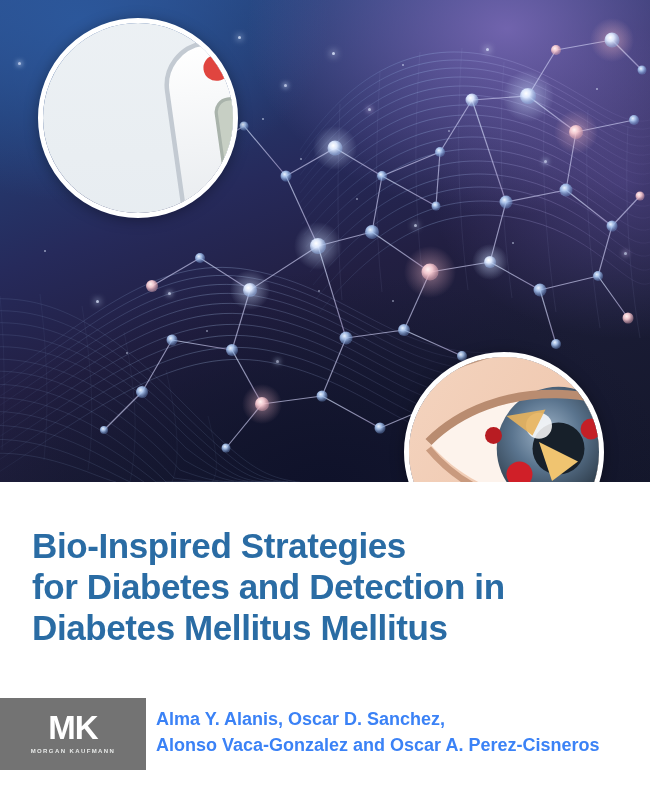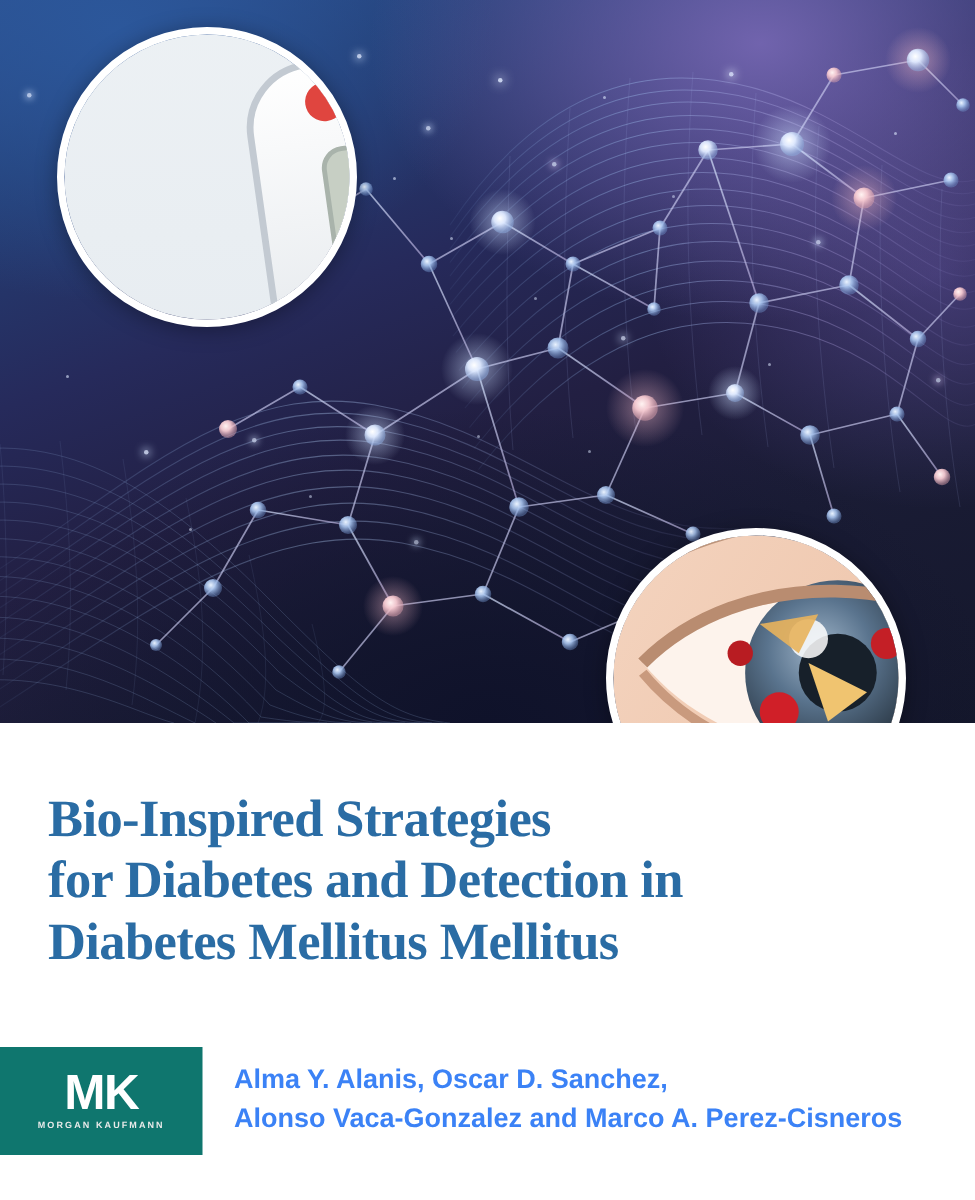--- a/index.html
+++ b/index.html
@@ -28,23 +28,23 @@
   #inset-glucometer{left:38px;top:18px;width:200px;height:200px;}
   #inset-retina{left:404px;top:352px;width:200px;height:200px;}
   .inset .photo{position:absolute;left:0;top:0;width:100%;height:100%;}
 
   
   #lower{position:absolute;left:0;top:482px;width:650px;height:318px;background:#ffffff;}
 
   #title{position:absolute;left:32px;top:43px;width:596px;
          color:#2a6ca4;font-weight:bold;font-size:35px;line-height:41px;
          letter-spacing:-.4px;}
-  #title .tline{display:block;white-space:nowrap;font-family:Liberation Serif, serif;}
-
-  #imprint{position:absolute;left:0px;top:216px;width:135px;height:72px;background:#0f766e;}
+  #title .tline{display:block;white-space:nowrap;}
+
+  #imprint{position:absolute;left:0px;top:216px;width:135px;height:72px;background:#737373;padding-left:11px;}
   #imprint .mk{position:absolute;left:0;right:0;top:13px;text-align:center;
                color:#ffffff;font-size:33px;font-weight:bold;letter-spacing:-1px;line-height:34px;}
   #imprint .mk-sub{position:absolute;left:0;right:0;top:50px;text-align:center;
                color:#e8eae9;font-size:6px;font-weight:bold;letter-spacing:1.4px;}
 
   #authors{position:absolute;left:156px;top:224px;width:490px;
            color:#3b82f6;font-weight:bold;font-size:18px;line-height:26px;}
   #authors .aline{display:block;white-space:nowrap;}
 </style>
 </head>
@@ -475,16 +475,16 @@
       <span class="tline">Diabetes Mellitus Mellitus</span>
     </div>
 
     <div id="imprint">
       <div class="mk">MK</div>
       <div class="mk-sub">MORGAN KAUFMANN</div>
     </div>
 
     <div id="authors">
       <span class="aline">Alma Y. Alanis, Oscar D. Sanchez,</span>
-      <span class="aline">Alonso Vaca-Gonzalez and Marco A. Perez-Cisneros</span>
+      <span class="aline">Alonso Vaca-Gonzalez and Oscar A. Perez-Cisneros</span>
     </div>
   </div>
 </div>
 
 </body></html>

